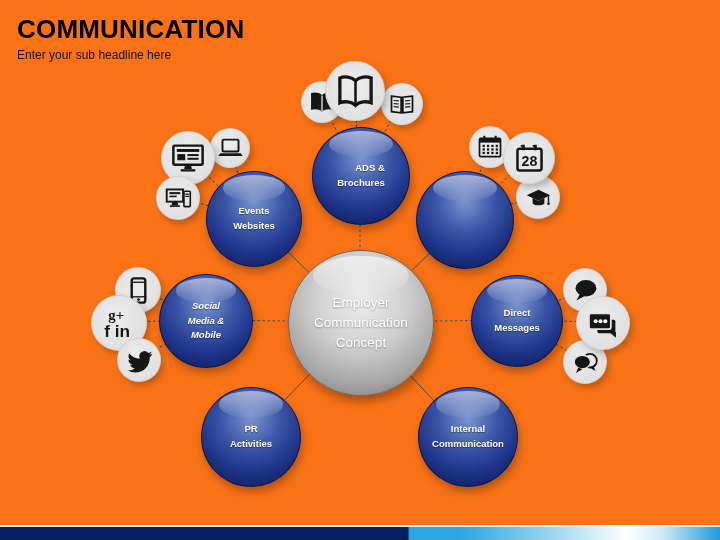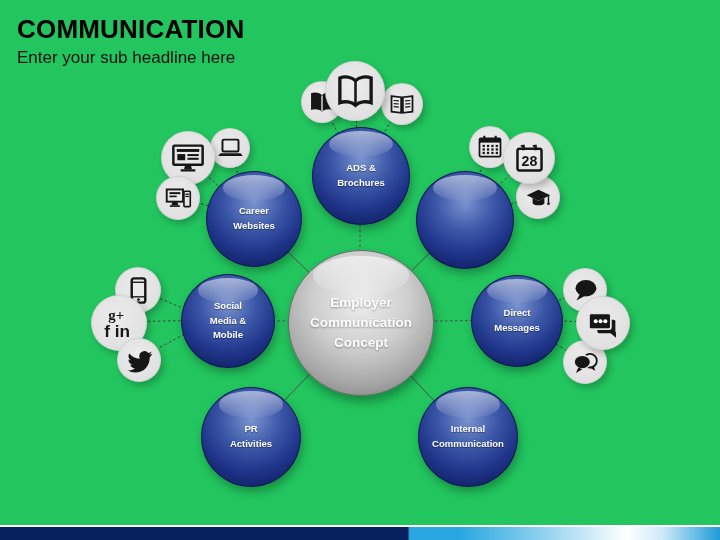--- a/index.html
+++ b/index.html
@@ -1,47 +1,47 @@
 <!DOCTYPE html>
 <html><head>
 <meta charset="utf-8">
 <style>
   html,body{margin:0;padding:0;background:#d8d8d8;}
   .slide{
     position:relative;width:720px;height:540px;overflow:hidden;
-    background:#22c55e;font-family:"Liberation Sans",sans-serif;
+    background:#f97316;font-family:"Liberation Sans",sans-serif;
   }
   .title{
     position:absolute;left:17px;top:14px;margin:0;
     font-size:26px;font-weight:700;color:#000;letter-spacing:.2px;
   }
   .subtitle{
     position:absolute;left:17px;top:48px;margin:0;
-    font-size:17px;font-weight:400;color:#111;
+    font-size:12px;font-weight:400;color:#111;
   }
   #links{position:absolute;left:0;top:0;}
   #links line.solid{stroke:#4d4d4d;stroke-width:1;}
   #links line.dashed{stroke:#4d4d4d;stroke-width:1;stroke-dasharray:2.5 2.5;}
   #links line.sat{stroke:#3f3f3f;stroke-width:1;stroke-dasharray:2.5 2.5;}
   .node,.center-node,.satellite{
     position:absolute;border-radius:50%;
     display:flex;align-items:center;justify-content:center;text-align:center;
   }
   .node{
     background:radial-gradient(circle at 50% 32%, #7b93cf 0%, #3c58a8 35%, #20368b 62%, #101f63 88%, #0c1a52 100%);
     border:1px solid rgba(8,18,70,.85);
     box-shadow:2px 5px 9px rgba(0,0,0,.28);
     color:#fff;font-weight:700;font-size:9.5px;line-height:1.55;
     white-space:pre-line;text-shadow:0 1px 1px rgba(0,0,0,.45);
   }
   .center-node{
     background:radial-gradient(circle at 50% 35%, #ededed 0%, #cfcfcf 40%, #a6a6a6 70%, #7d7d7d 92%, #727272 100%);
     border:1px solid #6b6b6b;
     box-shadow:2px 6px 10px rgba(0,0,0,.3);
-    color:#fff;font-weight:700;font-size:13.5px;line-height:1.5;
+    color:#fff;font-weight:400;font-size:13.5px;line-height:1.5;
     white-space:pre-line;text-shadow:0 1px 2px rgba(0,0,0,.35);
   }
   .satellite{
     background:radial-gradient(circle at 45% 40%, #ececec 0%, #e0e0e0 75%, #d7d7d7 100%);
     border:1px solid rgba(0,0,0,.07);
     box-shadow:3px 4px 6px rgba(0,0,0,.22);
     align-items:center;
   }
   .shine{
     position:absolute;left:17%;top:3.5%;width:66%;height:27%;
@@ -86,32 +86,32 @@
       <line class="sat" x1="528" y1="157" x2="464" y2="219"></line>
       <line class="sat" x1="584" y1="289" x2="516" y2="320"></line>
       <line class="sat" x1="584" y1="361" x2="516" y2="320"></line>
       <line class="sat" x1="602" y1="322" x2="516" y2="320"></line>
       <line class="sat" x1="137" y1="289" x2="211" y2="320"></line>
       <line class="sat" x1="118" y1="322" x2="211" y2="320"></line>
       <line class="sat" x1="138" y1="359" x2="211" y2="320"></line>
     </svg>
 
   <div id="diagram">
-      <div class="node" style="left: 312px; top: 127px; width: 96px; height: 96px;"><div class="shine"></div><span class="node-label">ADS &amp;
+      <div class="node" style="left: 312px; top: 127px; width: 96px; height: 96px; text-align: right;"><div class="shine"></div><span class="node-label">ADS &amp;
 Brochures</span></div>
-      <div class="node" style="left: 206px; top: 171px; width: 94px; height: 94px;"><div class="shine"></div><span class="node-label">Career
+      <div class="node" style="left: 206px; top: 171px; width: 94px; height: 94px;"><div class="shine"></div><span class="node-label">Events
 Websites</span></div>
       <div class="node" style="left: 416px; top: 171px; width: 96px; height: 96px;"><div class="shine"></div></div>
       <div class="node" style="left: 471px; top: 275px; width: 90px; height: 90px; align-items: center;"><div class="shine"></div><span class="node-label">Direct
 Messages</span></div>
       <div class="node" style="left: 418px; top: 387px; width: 98px; height: 98px; justify-content: center;"><div class="shine"></div><span class="node-label">Internal
 Communication</span></div>
       <div class="node" style="left: 201px; top: 387px; width: 98px; height: 98px; text-align: center;"><div class="shine"></div><span class="node-label">PR
 Activities</span></div>
-      <div class="node" style="left: 181px; top: 274px; width: 92px; height: 92px;"><div class="shine"></div><span class="node-label">Social
+      <div class="node" style="left: 159px; top: 274px; width: 92px; height: 92px; font-style: italic;"><div class="shine"></div><span class="node-label">Social
 Media &amp;
 Mobile</span></div>
       <div class="center-node" style="left: 288px; top: 250px; width: 144px; height: 144px;"><div class="shine"></div><span class="center-label">Employer
 Communication
 Concept</span></div>
       <div class="satellite" style="left: 301px; top: 81px; width: 40px; height: 40px;">
         <span>
           <svg width="28" height="28" viewBox="0 0 32 32">
             <path d="M16 8 C13 5 7 4.4 3.5 6 L3.5 25 C7 23.5 13 24 16 27 C19 24 25 23.5 28.5 25 L28.5 6 C25 4.4 19 5 16 8 Z" fill="#161616"></path>
             <line x1="16" y1="8.5" x2="16" y2="26.5" stroke="#e2e2e2" stroke-width="1.6"></line>

